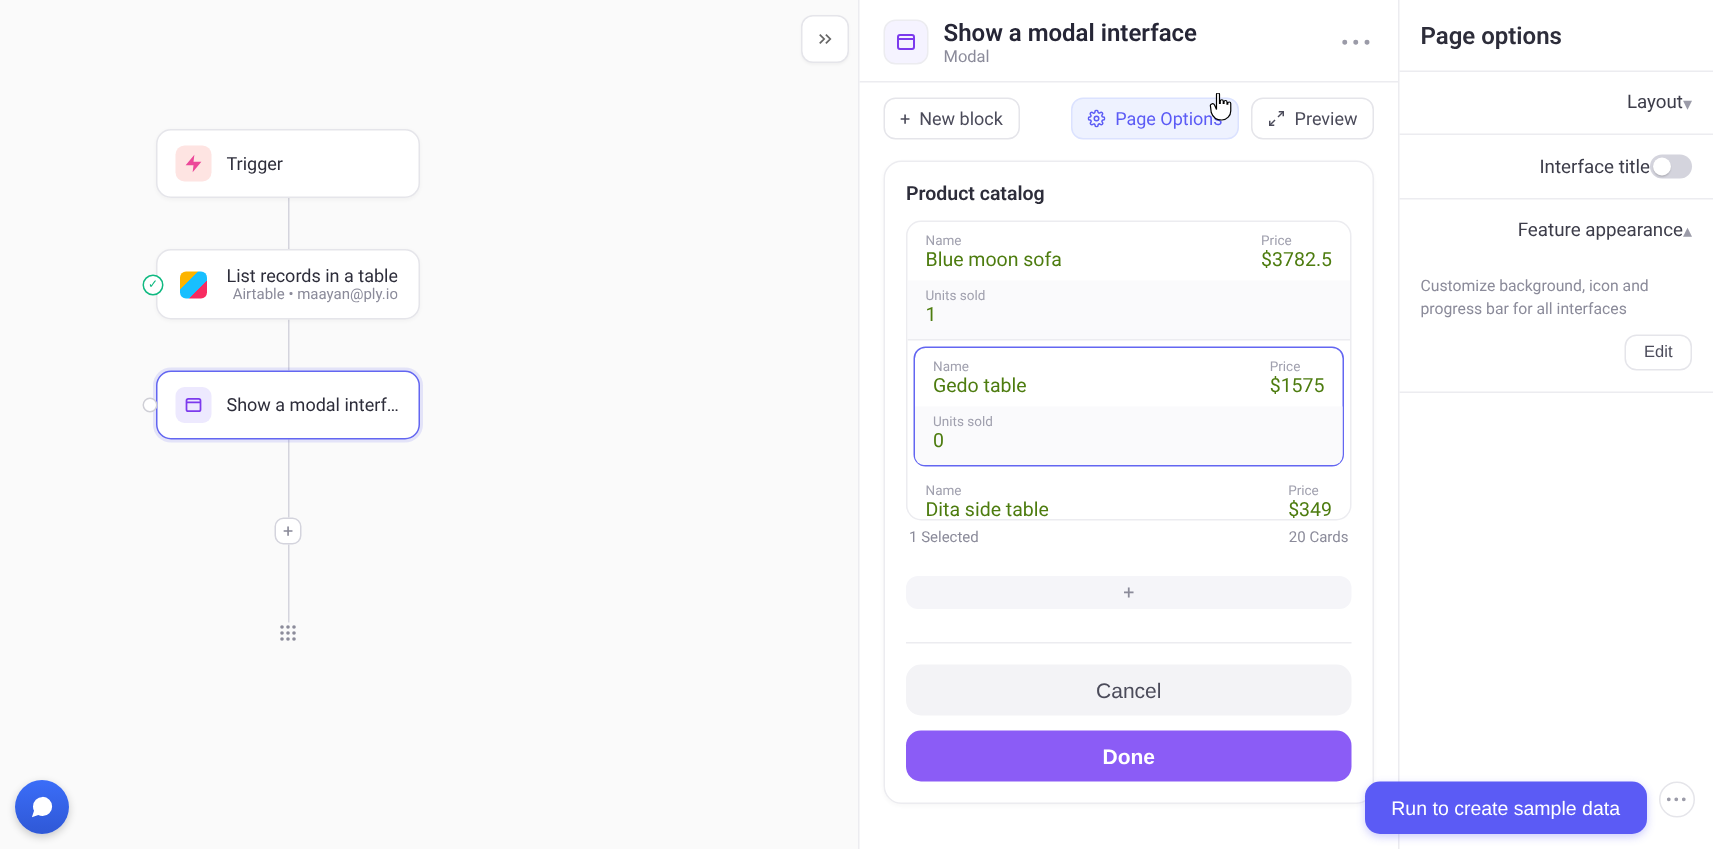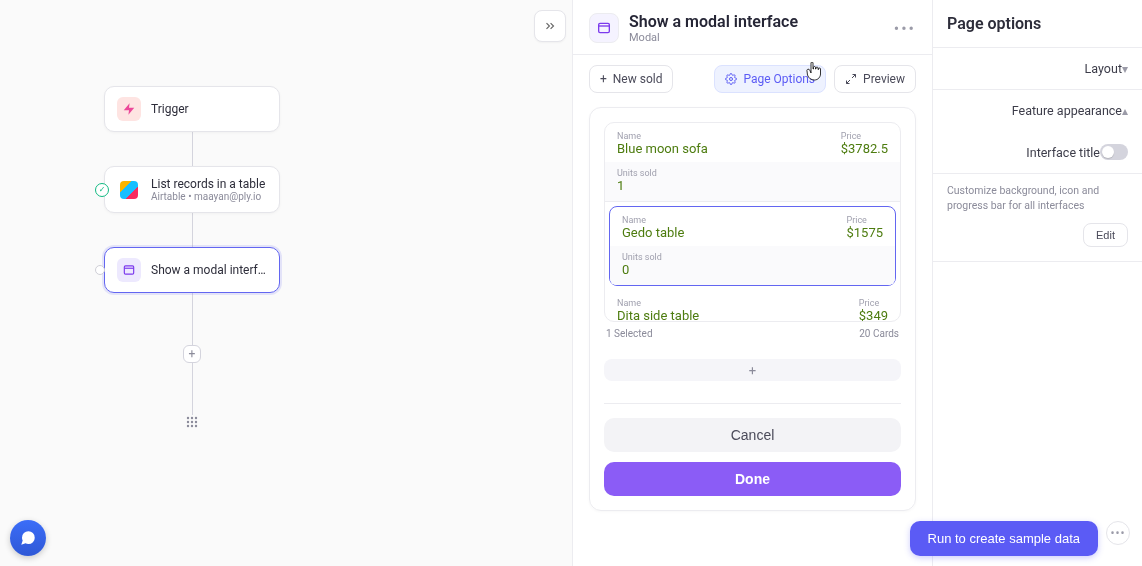--- a/index.html
+++ b/index.html
@@ -28,20 +28,21 @@
     }
 
     
     .canvas {
       position: absolute;
       left: 0;
       top: 0;
       width: 572px;
       height: 566px;
       background: #fafafa;
+      text-align: right;
     }
 
     .collapse-handle {
       position: absolute;
       top: 10px;
       right: 6px;
       width: 32px;
       height: 32px;
       border: 1px solid #e5e5ea;
       border-radius: 8px;
@@ -526,21 +527,21 @@
     <div class="titles">
       <span class="t1">Show a modal interface</span>
       <span class="t2">Modal</span>
     </div>
     <span class="more">•••</span>
   </div>
 
   <div class="detail-toolbar">
     <div class="tb-btn">
       <span>+</span>
-      <span>New sold</span>
+      <span>New block</span>
     </div>
     <div class="tb-spacer"></div>
     <div class="tb-btn primary-ghost">
       <span>
         <svg width="12" height="12" viewBox="0 0 24 24" fill="none" stroke="currentColor" stroke-width="2">
             <circle cx="12" cy="12" r="3"></circle>
             <path d="M19.4 15a1.65 1.65 0 0 0 .33 1.82l.06.06a2 2 0 1 1-2.83 2.83l-.06-.06a1.65 1.65 0 0 0-1.82-.33 1.65 1.65 0 0 0-1 1.51V21a2 2 0 1 1-4 0v-.09a1.65 1.65 0 0 0-1-1.51 1.65 1.65 0 0 0-1.82.33l-.06.06a2 2 0 1 1-2.83-2.83l.06-.06a1.65 1.65 0 0 0 .33-1.82 1.65 1.65 0 0 0-1.51-1H3a2 2 0 1 1 0-4h.09a1.65 1.65 0 0 0 1.51-1 1.65 1.65 0 0 0-.33-1.82l-.06-.06a2 2 0 1 1 2.83-2.83l.06.06a1.65 1.65 0 0 0 1.82.33h0a1.65 1.65 0 0 0 1-1.51V3a2 2 0 1 1 4 0v.09a1.65 1.65 0 0 0 1 1.51h0a1.65 1.65 0 0 0 1.82-.33l.06-.06a2 2 0 1 1 2.83 2.83l-.06.06a1.65 1.65 0 0 0-.33 1.82v0a1.65 1.65 0 0 0 1.51 1H21a2 2 0 1 1 0 4h-.09a1.65 1.65 0 0 0-1.51 1z"></path>
           </svg>
       </span>
       <span>Page Options</span>
@@ -552,20 +553,21 @@
             <polyline points="9 21 3 21 3 15"></polyline>
             <line x1="21" y1="3" x2="14" y2="10"></line>
             <line x1="3" y1="21" x2="10" y2="14"></line>
           </svg>
       </span>
       <span>Preview</span>
     </div>
   </div>
 
   <div class="modal-card">
+    <div class="mc-title">Product catalog</div>
 
     <div class="card-list">
       <div class="data-card">
         <div class="row1">
           <div class="chunk">
               <span class="lbl">Name</span>
               <span class="val">Blue moon sofa</span>
             </div>
           <div class="chunk" style="text-align:left">
               <span class="lbl">Price</span>
@@ -630,30 +632,30 @@
 </div>
 
 <div class="options">
   <div class="opt-header">Page options</div>
 
   <div class="opt-row">
     <span>Layout</span>
     <span class="chevron">▾</span>
   </div>
 
-  <div class="opt-row" style="border-bottom:none">
-    <span>Feature appearance</span>
-    <span class="chevron">▴</span>
-  </div>
-
   <div class="opt-row">
     <span>Interface title</span>
     <div class="toggle">
         <div class="knob"></div>
       </div>
+  </div>
+
+  <div class="opt-row" style="border-bottom:none">
+    <span>Feature appearance</span>
+    <span class="chevron">▴</span>
   </div>
   <div class="opt-section-body clearfix">
     <div class="opt-desc">Customize background, icon and progress bar for all interfaces</div>
     <button class="edit-btn">Edit</button>
   </div>
 </div>
 
 <div class="run-bar">
   <button class="run-btn">Run to create sample data</button>
   <div class="run-more">•••</div>

